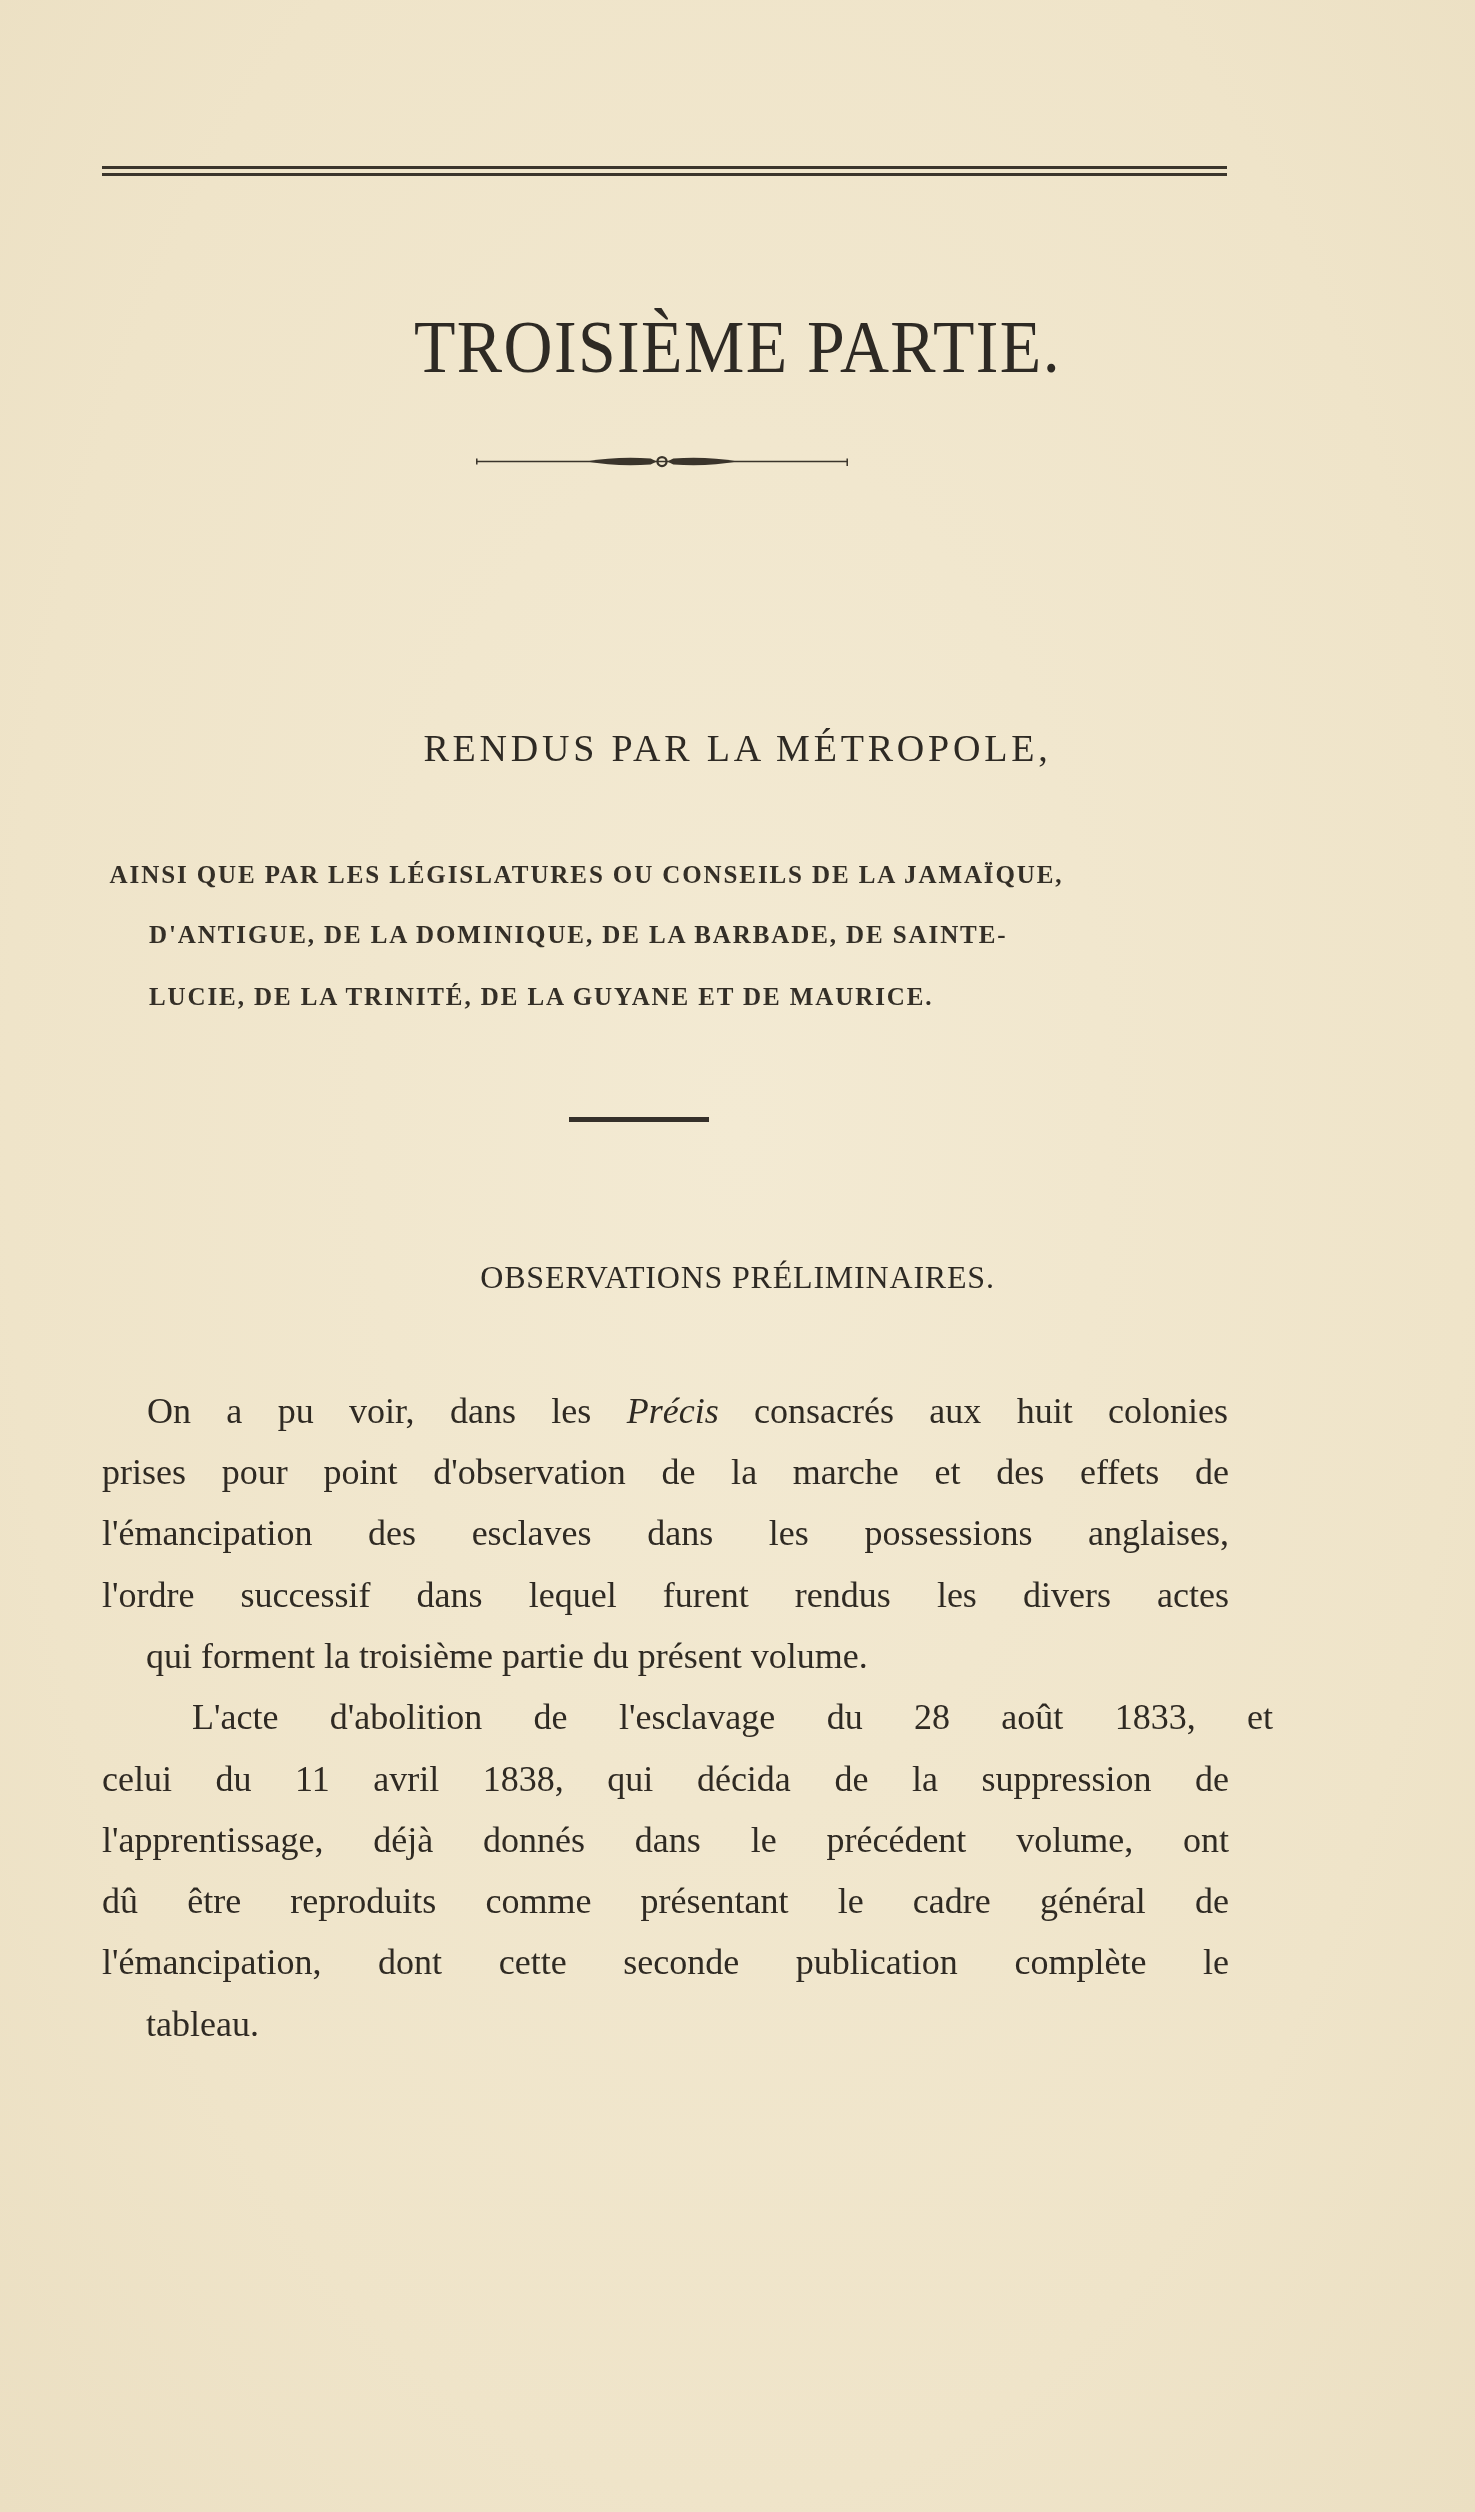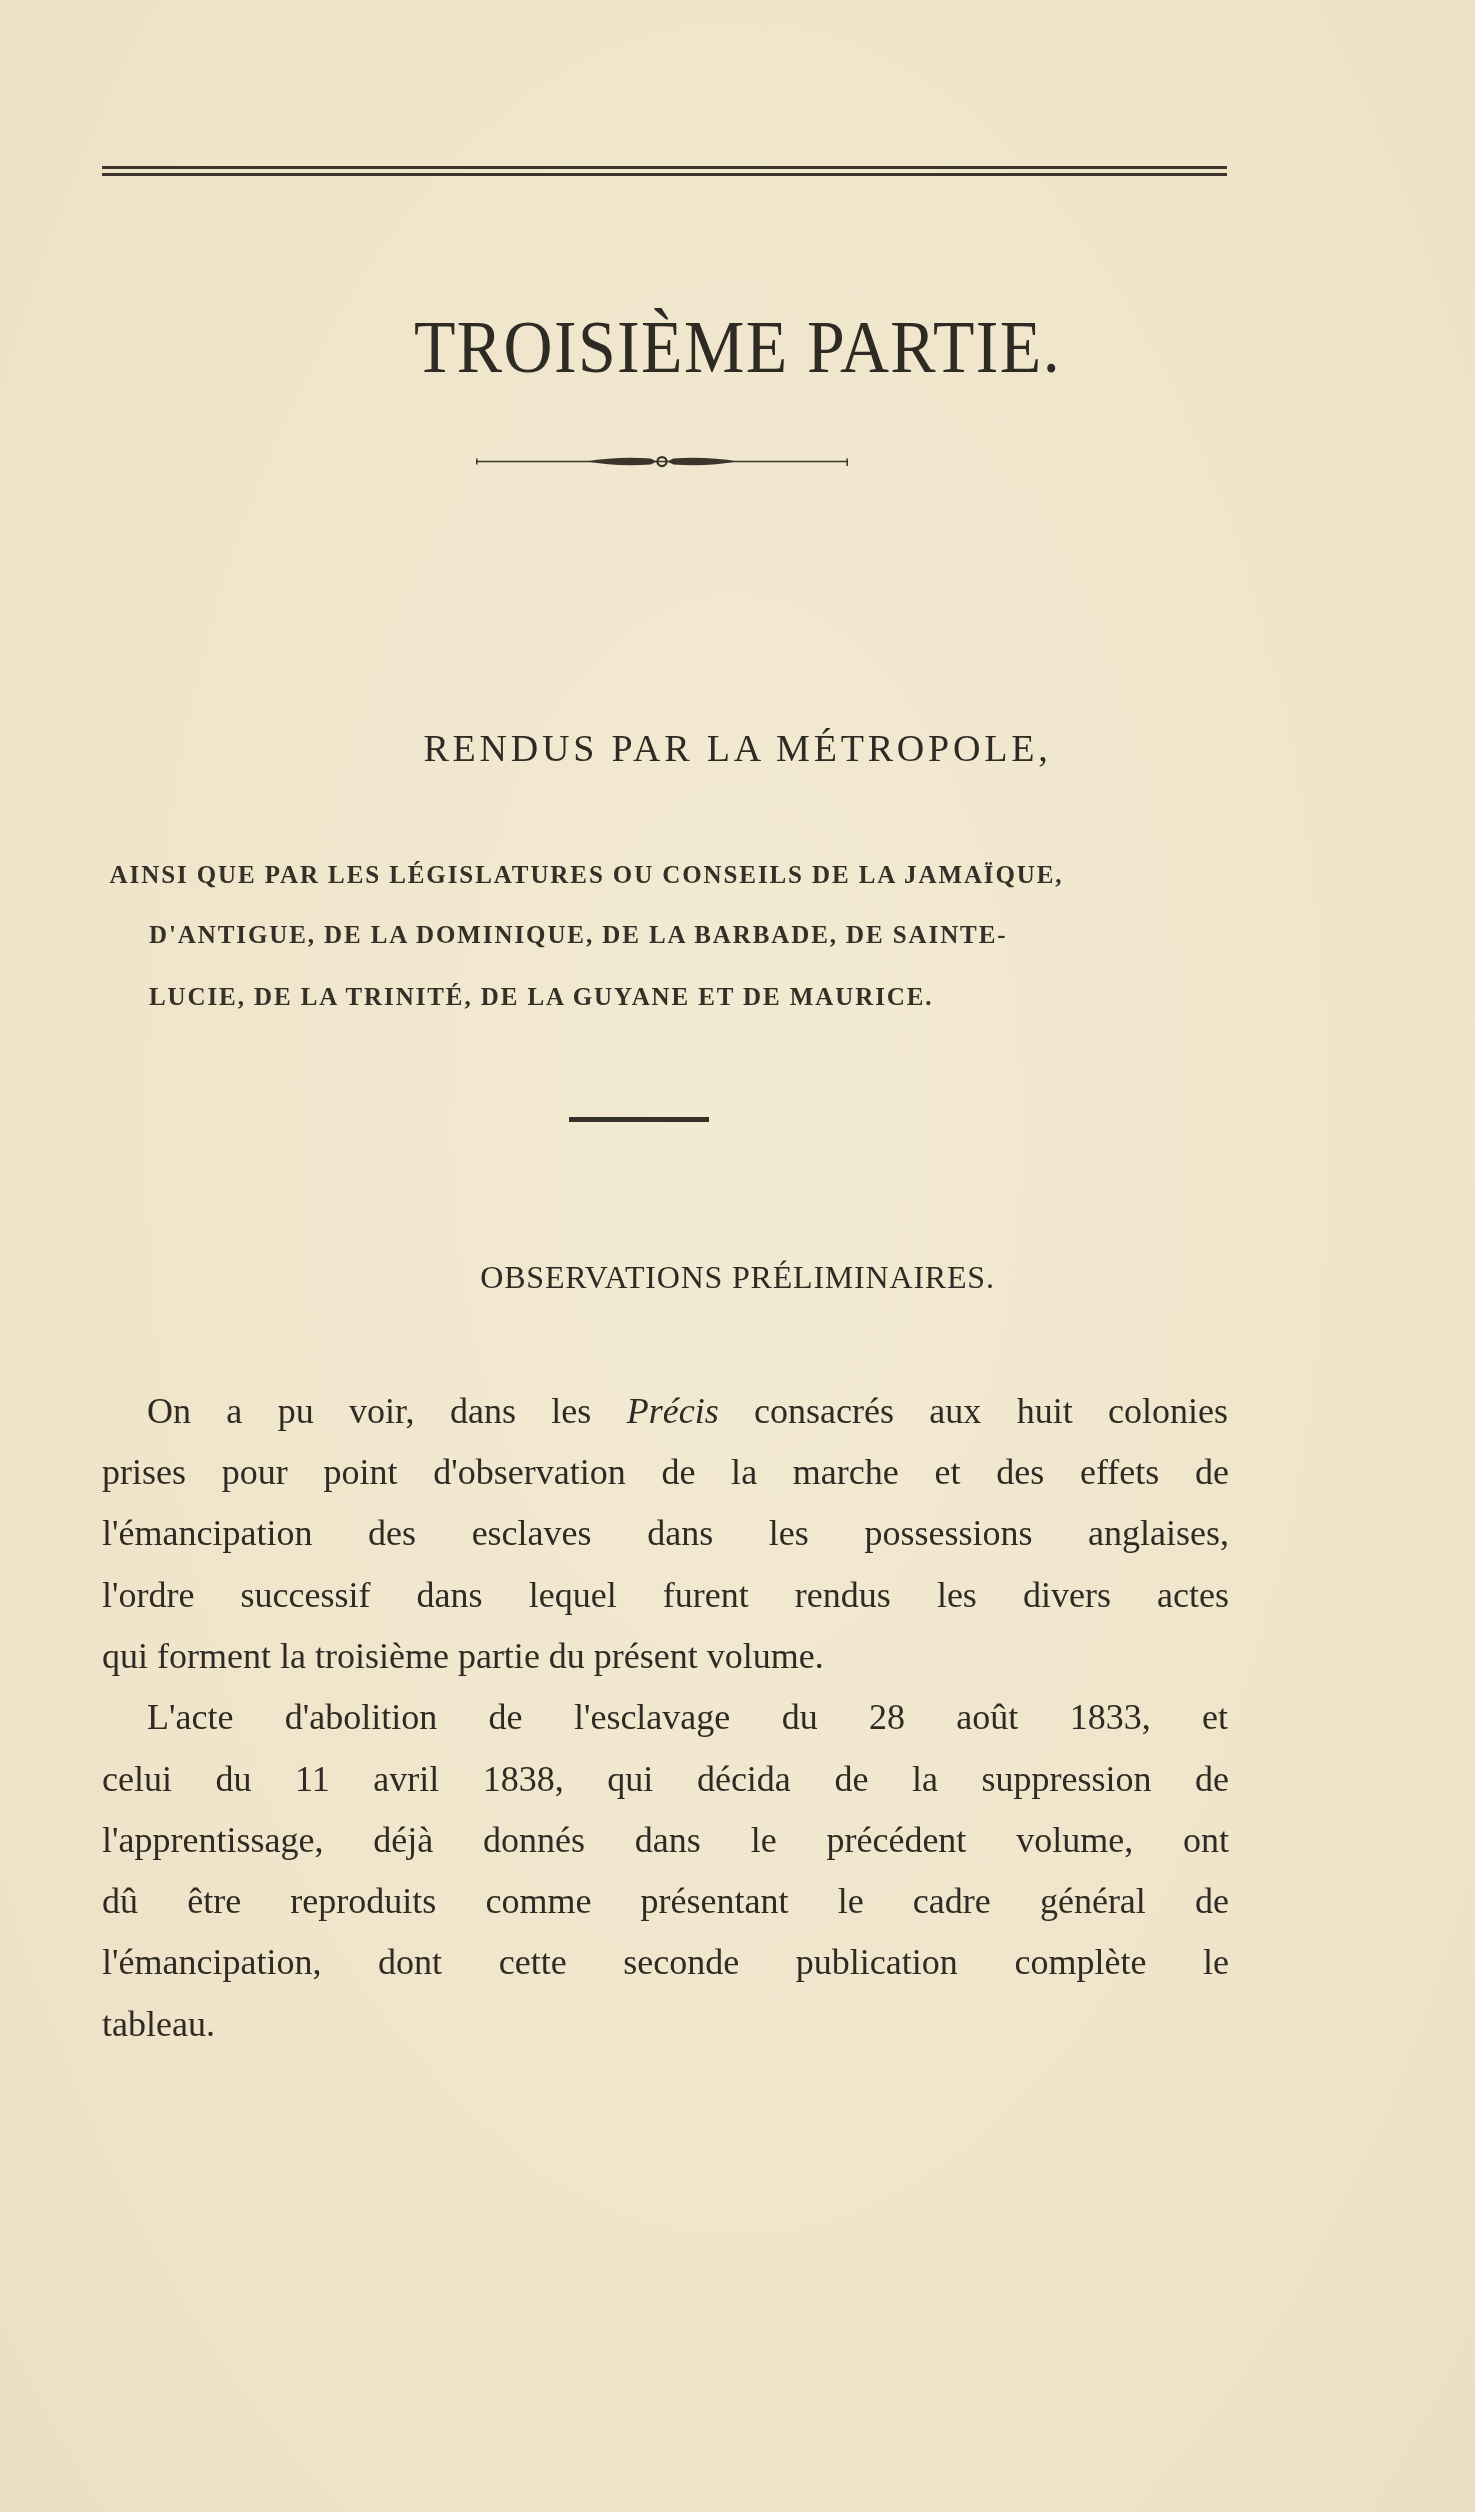--- a/index.html
+++ b/index.html
@@ -50,21 +50,21 @@
     .section-title {
       top: 1259px; font-size: 32px; letter-spacing: 0.8px;
     }
     .body-text {
       position: absolute; left: 102px; width: 1127px; font-size: 36px; color: #2f2a23;
     }
     .line {
       position: absolute; left: 0; white-space: nowrap; text-align: justify;
       text-align-last: justify; width: 1127px;
     }
-    .line.last { text-align-last: left; }
+    .line.last { text-align-last: left; margin-left: 44px; }
     .indent { left: 45px; width: 1081px; }
     em { font-style: italic; }
   </style>
 </head>
 <body>
 
 <div class="page">
 
   <div class="double-rule">
     <div class="l1"></div>
@@ -95,21 +95,21 @@
   <div class="center section-title">OBSERVATIONS PRÉLIMINAIRES.</div>
 
   <div class="body-text">
 
     <div class="line indent" style="top:1390px;"><span>On a pu voir, dans les </span><em>Précis</em><span> consacrés aux huit colonies</span></div>
     <div class="line" style="top:1451px;">prises pour point d'observation de la marche et des effets de</div>
     <div class="line" style="top:1512px;">l'émancipation des esclaves dans les possessions anglaises,</div>
     <div class="line" style="top:1574px;">l'ordre successif dans lequel furent rendus les divers actes</div>
     <div class="line last" style="top:1635px;">qui forment la troisième partie du présent volume.</div>
 
-    <div class="line indent" style="top:1696px;">L'acte d'abolition de l'esclavage du 28 août 1833, et</div>
+    <div class="line indent" style="top:1696px;margin-left:45px;">L'acte d'abolition de l'esclavage du 28 août 1833, et</div>
     <div class="line" style="top:1758px;">celui du 11 avril 1838, qui décida de la suppression de</div>
     <div class="line" style="top:1819px;">l'apprentissage, déjà donnés dans le précédent volume, ont</div>
     <div class="line" style="top:1880px;">dû être reproduits comme présentant le cadre général de</div>
     <div class="line" style="top:1941px;">l'émancipation, dont cette seconde publication complète le</div>
     <div class="line last" style="top:2003px;">tableau.</div>
   </div>
 </div>
 
 
 </body></html>

